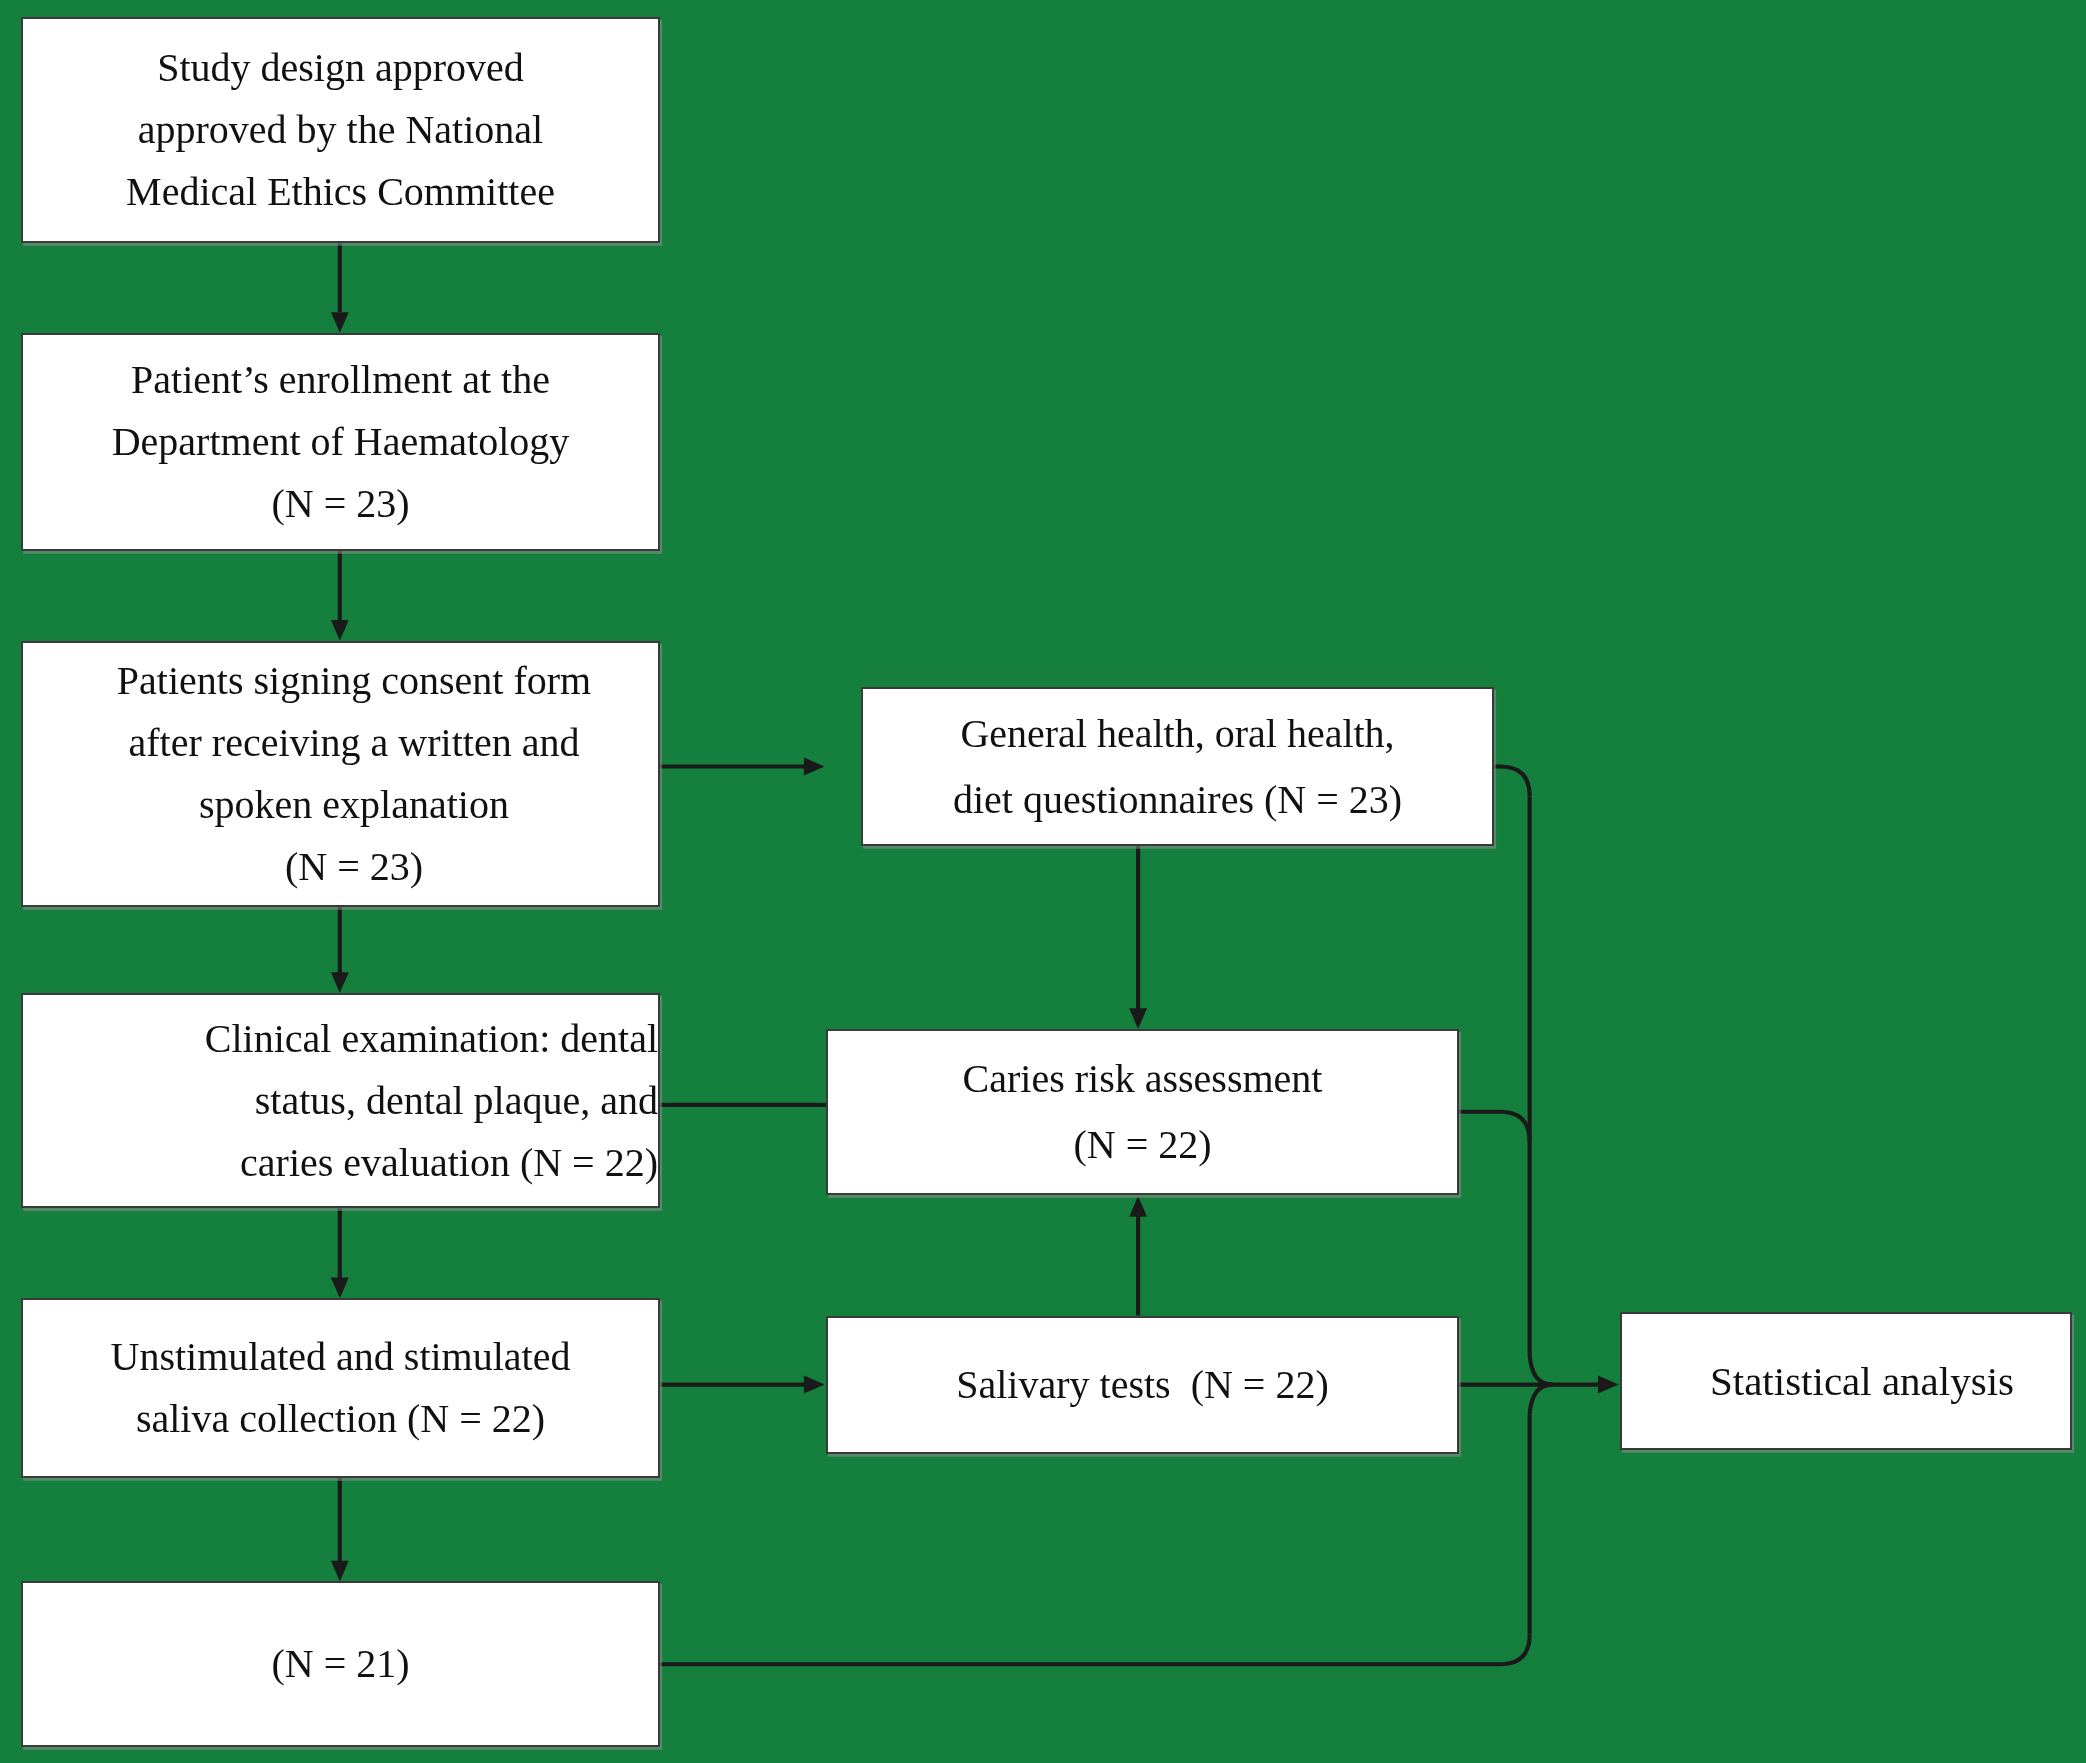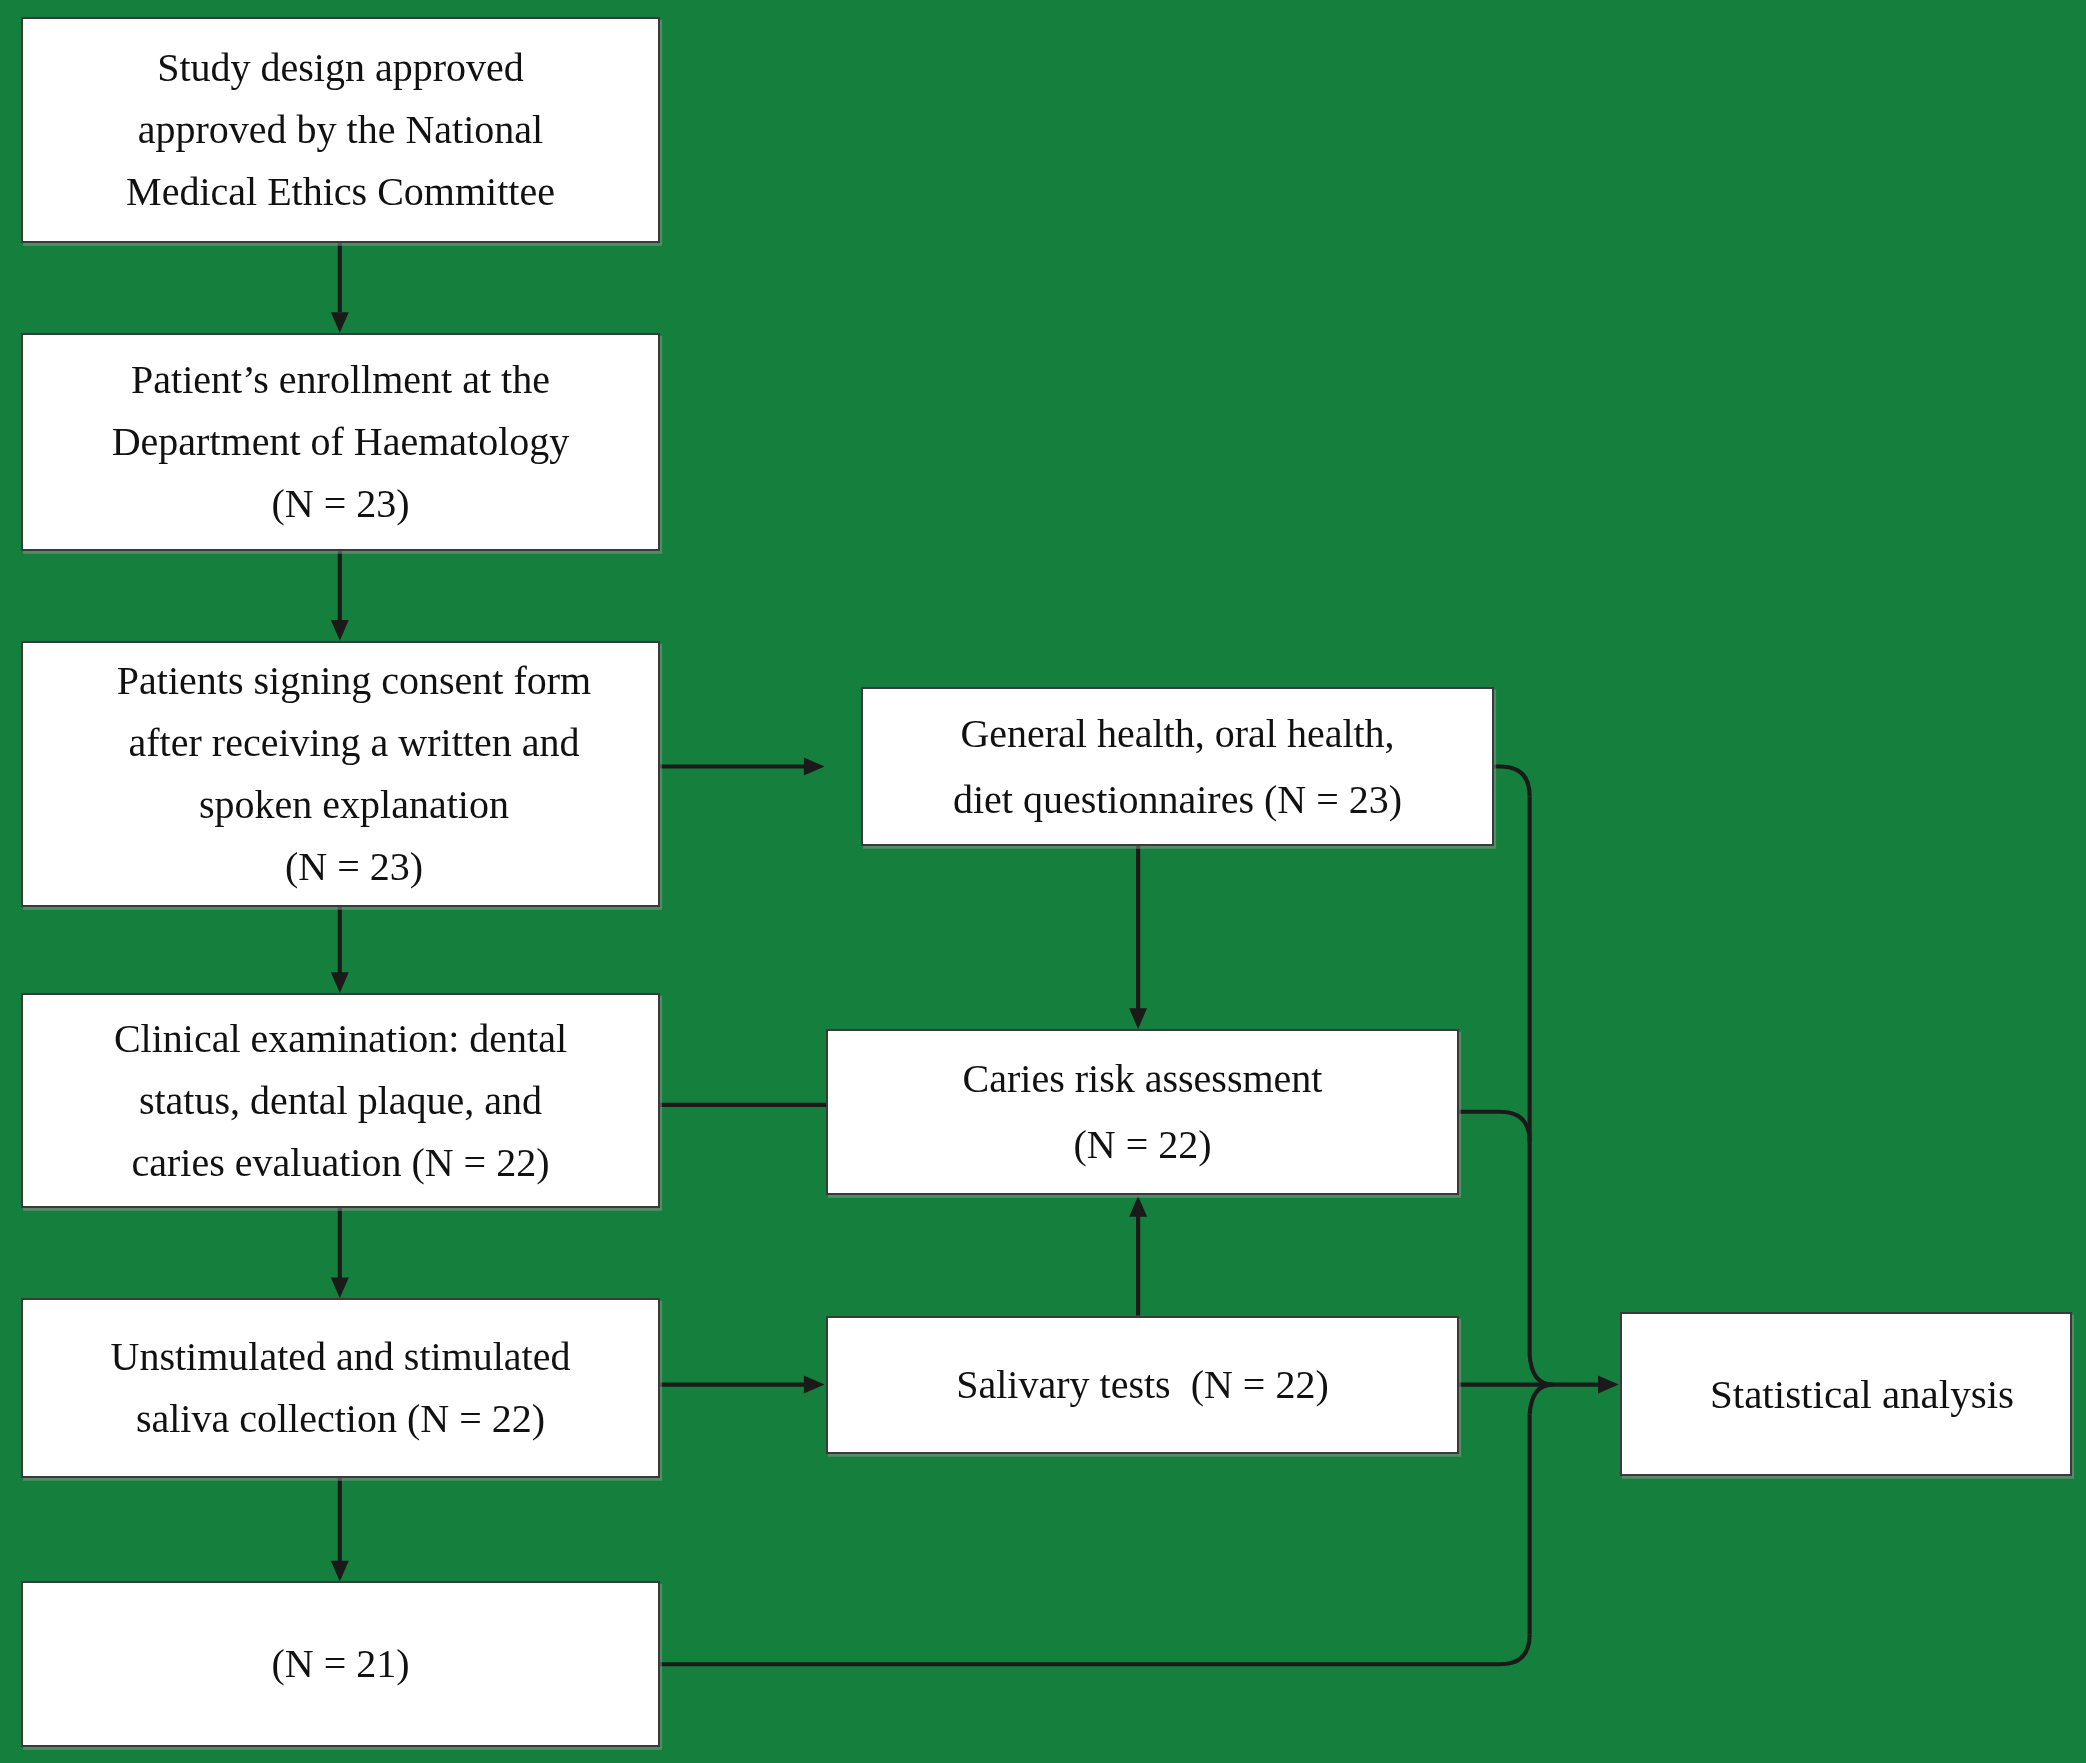--- a/index.html
+++ b/index.html
@@ -22,29 +22,29 @@
   }
   .bl{white-space:pre-wrap;}
   .f-left .bl{font-size:40px;line-height:62px;}
   .f-mid .bl{font-size:40px;line-height:66px;}
   .f-big .bl{font-size:41px;line-height:66px;}
 
   
   #bx-study    {left:21px;  top:17.3px;   width:639px; height:226px;}
   #bx-enroll   {left:21px;  top:333px;  width:639px; height:218px;}
   #bx-consent  {left:21px;  top:641px;  width:639px; height:266px;padding-left:27px;}
-  #bx-clinical {left:21px;  top:993px; width:639px; height:215px;}
+  #bx-clinical {left:21px;  top:993px; width:639px; height:215px;align-items:flex-end;}
   #bx-saliva   {left:21px;  top:1298px; width:639px; height:180px;}
   #bx-ohip     {left:21px;  top:1581px; width:639px; height:166px;}
   
   #bx-quest    {left:861px;top:687px;  width:633px; height:159px;text-align:center;}
   #bx-caries   {left:826px;top:1029px; width:633px; height:166px;}
   #bx-salivary {left:826px;top:1316px; width:633px; height:138px;}
   
-  #bx-stat     {left:1620px;top:1312px; width:452px; height:164px;padding-left:32px;}
+  #bx-stat     {left:1620px;top:1312px; width:452px; height:138px;padding-left:32px;}
 </style>
 </head>
 <body>
 
 <div id="stage">
 
   <svg id="connectors" viewBox="0 0 3022 2553" xmlns="http://www.w3.org/2000/svg">
     <g stroke="#1a1a1a" stroke-width="6" fill="none">
 
       <path d="M 492 352 V 452"></path>

